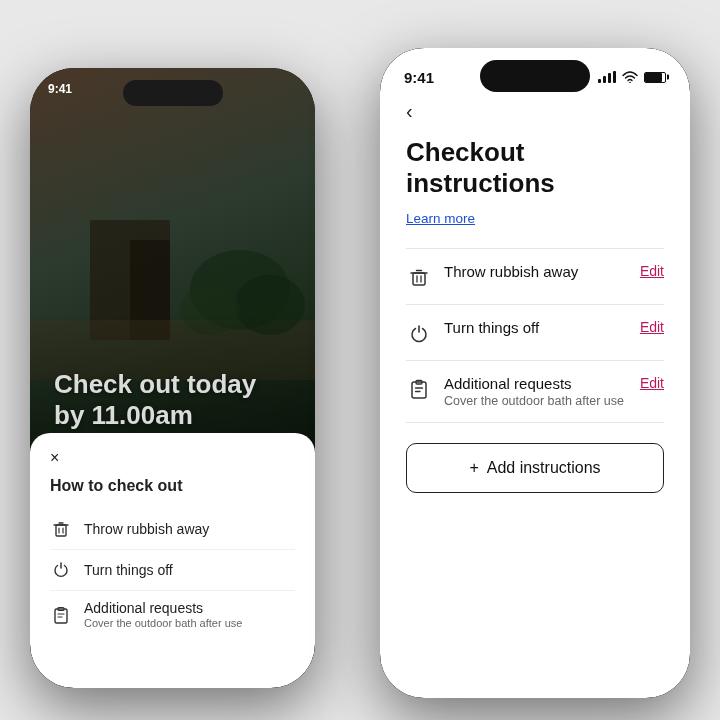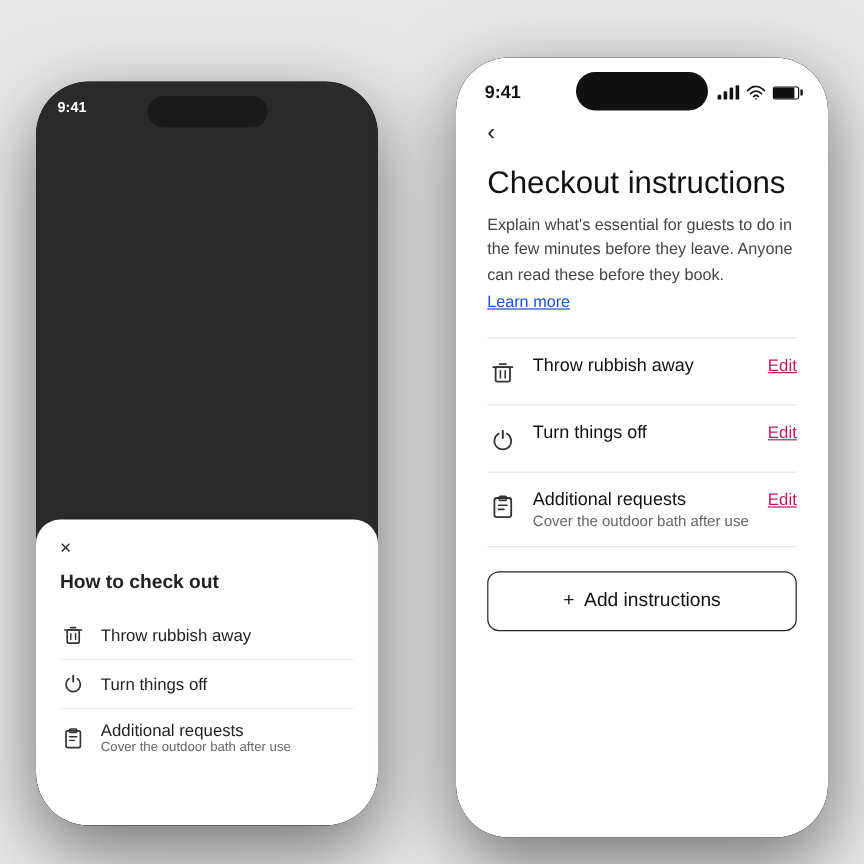--- a/index.html
+++ b/index.html
@@ -272,21 +272,21 @@
     .back-btn {
       font-size: 20px;
       color: #222;
       cursor: pointer;
       margin-bottom: 14px;
       display: inline-block;
     }
 
     .page-title {
       font-size: 26px;
-      font-weight: 400;
+      font-weight: 700;
       color: #111;
       margin-bottom: 10px;
     }
 
     .page-desc {
       font-size: 13.5px;
       color: #444;
       line-height: 1.5;
       margin-bottom: 4px;
     }
@@ -372,20 +372,39 @@
 
 <div class="scene">
 
   <div class="phone-left">
     <div class="phone-left-screen">
 
       <div class="phone-left-status">9:41</div>
 
       <div class="phone-left-notch"></div>
 
+      <div class="phone-left-bg">
+
+        <svg width="285" height="220" viewBox="0 0 285 220">
+          <rect width="285" height="220" fill="none"></rect>
+
+          <rect x="60" y="60" width="80" height="120" fill="rgba(30,20,10,0.6)" rx="2"></rect>
+          <rect x="100" y="80" width="40" height="100" fill="rgba(20,15,8,0.7)" rx="2"></rect>
+
+          <rect x="0" y="160" width="285" height="60" fill="rgba(60,50,30,0.4)"></rect>
+
+          <ellipse cx="210" cy="130" rx="50" ry="40" fill="rgba(20,40,20,0.7)"></ellipse>
+          <ellipse cx="240" cy="145" rx="35" ry="30" fill="rgba(15,35,15,0.6)"></ellipse>
+          <ellipse cx="180" cy="150" rx="30" ry="25" fill="rgba(25,45,20,0.5)"></ellipse>
+        </svg>
+        <div class="checkout-today-text">
+          <span>Check out today</span><br>
+          <span>by 11.00am</span>
+        </div>
+      </div>
 
       <div class="bottom-sheet">
         <span class="sheet-close">×</span>
         <div class="sheet-title">How to check out</div>
 
         <div class="sheet-item">
           <div class="sheet-item-icon">
             <svg width="20" height="20" viewBox="0 0 20 20" fill="none">
               <rect x="5" y="6" width="10" height="11" rx="1" stroke="#333" stroke-width="1.4"></rect>
               <line x1="3" y1="6" x2="17" y2="6" stroke="#333" stroke-width="1.4" stroke-linecap="round"></line>
@@ -454,21 +473,20 @@
           <div class="battery-icon">
             <div class="battery-fill"></div>
           </div>
         </div>
       </div>
 
       <div class="right-content">
         <span class="back-btn">‹</span>
 
         <div class="page-title">Checkout instructions</div>
-        <div class="page-desc">Explain what's essential for guests to do in the few minutes before they leave. Anyone can read these before they book.</div>
         <span class="learn-more">Learn more</span>
 
         
         <div class="instruction-item">
           <div class="instr-icon">
             <svg width="22" height="22" viewBox="0 0 22 22" fill="none">
               <rect x="5" y="7" width="12" height="12" rx="1.5" stroke="#333" stroke-width="1.5"></rect>
               <line x1="3" y1="7" x2="19" y2="7" stroke="#333" stroke-width="1.5" stroke-linecap="round"></line>
               <line x1="8.5" y1="4.5" x2="13.5" y2="4.5" stroke="#333" stroke-width="1.5" stroke-linecap="round"></line>
               <line x1="9" y1="10" x2="9" y2="16" stroke="#333" stroke-width="1.3" stroke-linecap="round"></line>

